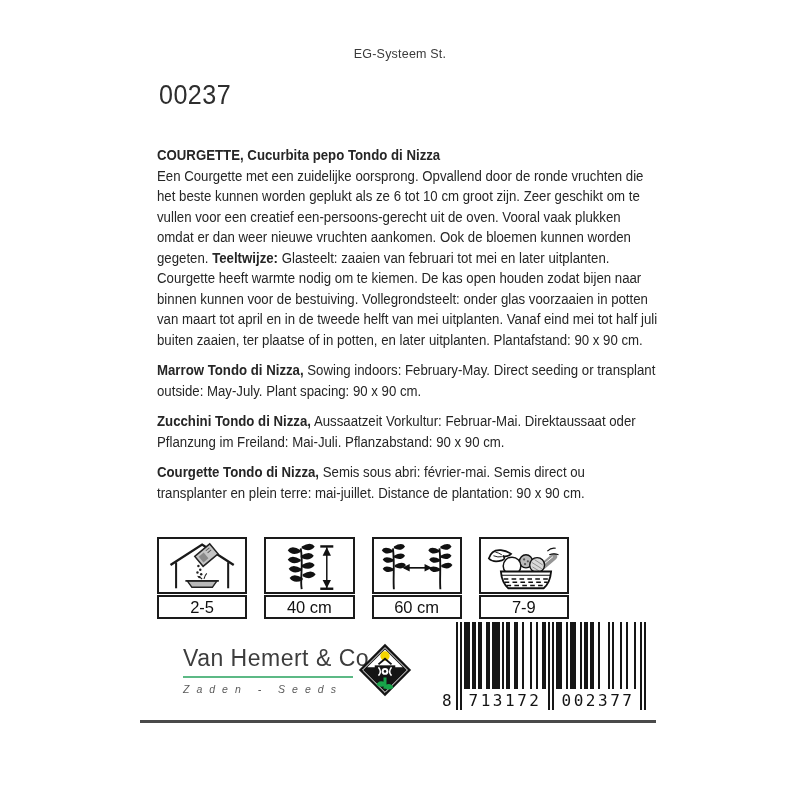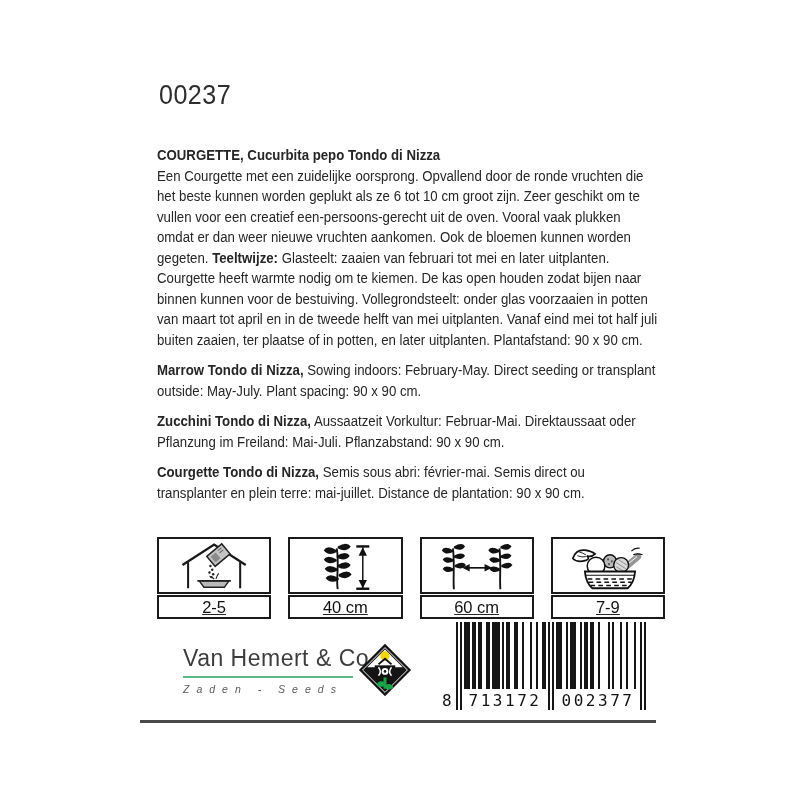--- a/index.html
+++ b/index.html
@@ -12,21 +12,21 @@
           transform:scaleX(.93);transform-origin:0 0;letter-spacing:.5px;}
 
   .text-col{position:absolute;left:157px;top:145px;width:556px;
             transform:scaleX(.9);transform-origin:0 0;
             font-size:14.7px;line-height:20.5px;color:#262626;}
   .ttl{font-weight:700;}
   .text-col p{margin:10px 0 0 0;}
   .text-col p.first{margin-top:0;}
   .b{font-weight:700;}
 
-  .pictos{position:absolute;left:157px;top:537px;width:508px;display:flex;gap:17px;text-decoration:underline;}
+  .pictos{position:absolute;left:157px;top:537px;width:412px;display:flex;gap:17px;}
   .picto{flex:1;display:flex;flex-direction:column;}
   .ibox{height:57px;border:2px solid #1a1a1a;background:#fff;box-sizing:border-box;
         display:flex;align-items:center;justify-content:center;}
   .ibox svg{width:100%;height:100%;}
   .ilabel{margin-top:1px;border:2px solid #1a1a1a;box-sizing:border-box;height:24px;
           display:flex;align-items:center;justify-content:center;
           font-size:16.5px;color:#111;background:#fff;}
 
   .logo{position:absolute;left:183px;top:645px;width:172px;}
   .brand{font-size:23px;color:#3d3d3d;letter-spacing:.5px;white-space:nowrap;}
@@ -43,20 +43,21 @@
   .bc-g1{left:9px;width:80px;text-align:center;letter-spacing:2.5px;}
   .bc-g2{left:101px;width:82px;text-align:center;letter-spacing:2.5px;}
 
   .fold-line{position:absolute;left:140px;top:720px;width:516px;height:3px;background:#4a4a4a;}
 </style>
 </head>
 <body>
 
 <div class="sheet">
 
+  <div class="sys-label">EG-Systeem St.</div>
   <div class="art-no">00237</div>
 
   <div class="text-col">
     <div class="ttl">COURGETTE, Cucurbita pepo Tondo di Nizza</div>
     <p class="first"><span>Een Courgette met een zuidelijke oorsprong. Opvallend door de ronde vruchten die het beste kunnen worden geplukt als ze 6 tot 10 cm groot zijn. Zeer geschikt om te vullen voor een creatief een-persoons-gerecht uit de oven. Vooral vaak plukken omdat er dan weer nieuwe vruchten aankomen. Ook de bloemen kunnen worden gegeten. </span><span class="b">Teeltwijze:</span><span> Glasteelt: zaaien van februari tot mei en later uitplanten. Courgette heeft warmte nodig om te kiemen. De kas open houden zodat bijen naar binnen kunnen voor de bestuiving. Vollegrondsteelt: onder glas voorzaaien in potten van maart tot april en in de tweede helft van mei uitplanten. Vanaf eind mei tot half juli buiten zaaien, ter plaatse of in potten, en later uitplanten. Plantafstand: 90 x 90 cm.</span></p>
     <p><span class="b">Marrow Tondo di Nizza,</span><span> Sowing indoors: February-May. Direct seeding or transplant outside: May-July. Plant spacing: 90 x 90 cm.</span></p>
     <p><span class="b">Zucchini Tondo di Nizza,</span><span> Aussaatzeit Vorkultur: Februar-Mai. Direktaussaat oder Pflanzung im Freiland: Mai-Juli. Pflanzabstand: 90 x 90 cm.</span></p>
     <p><span class="b">Courgette Tondo di Nizza,</span><span> Semis sous abri: février-mai. Semis direct ou transplanter en plein terre: mai-juillet. Distance de plantation: 90 x 90 cm.</span></p>
   </div>
 

